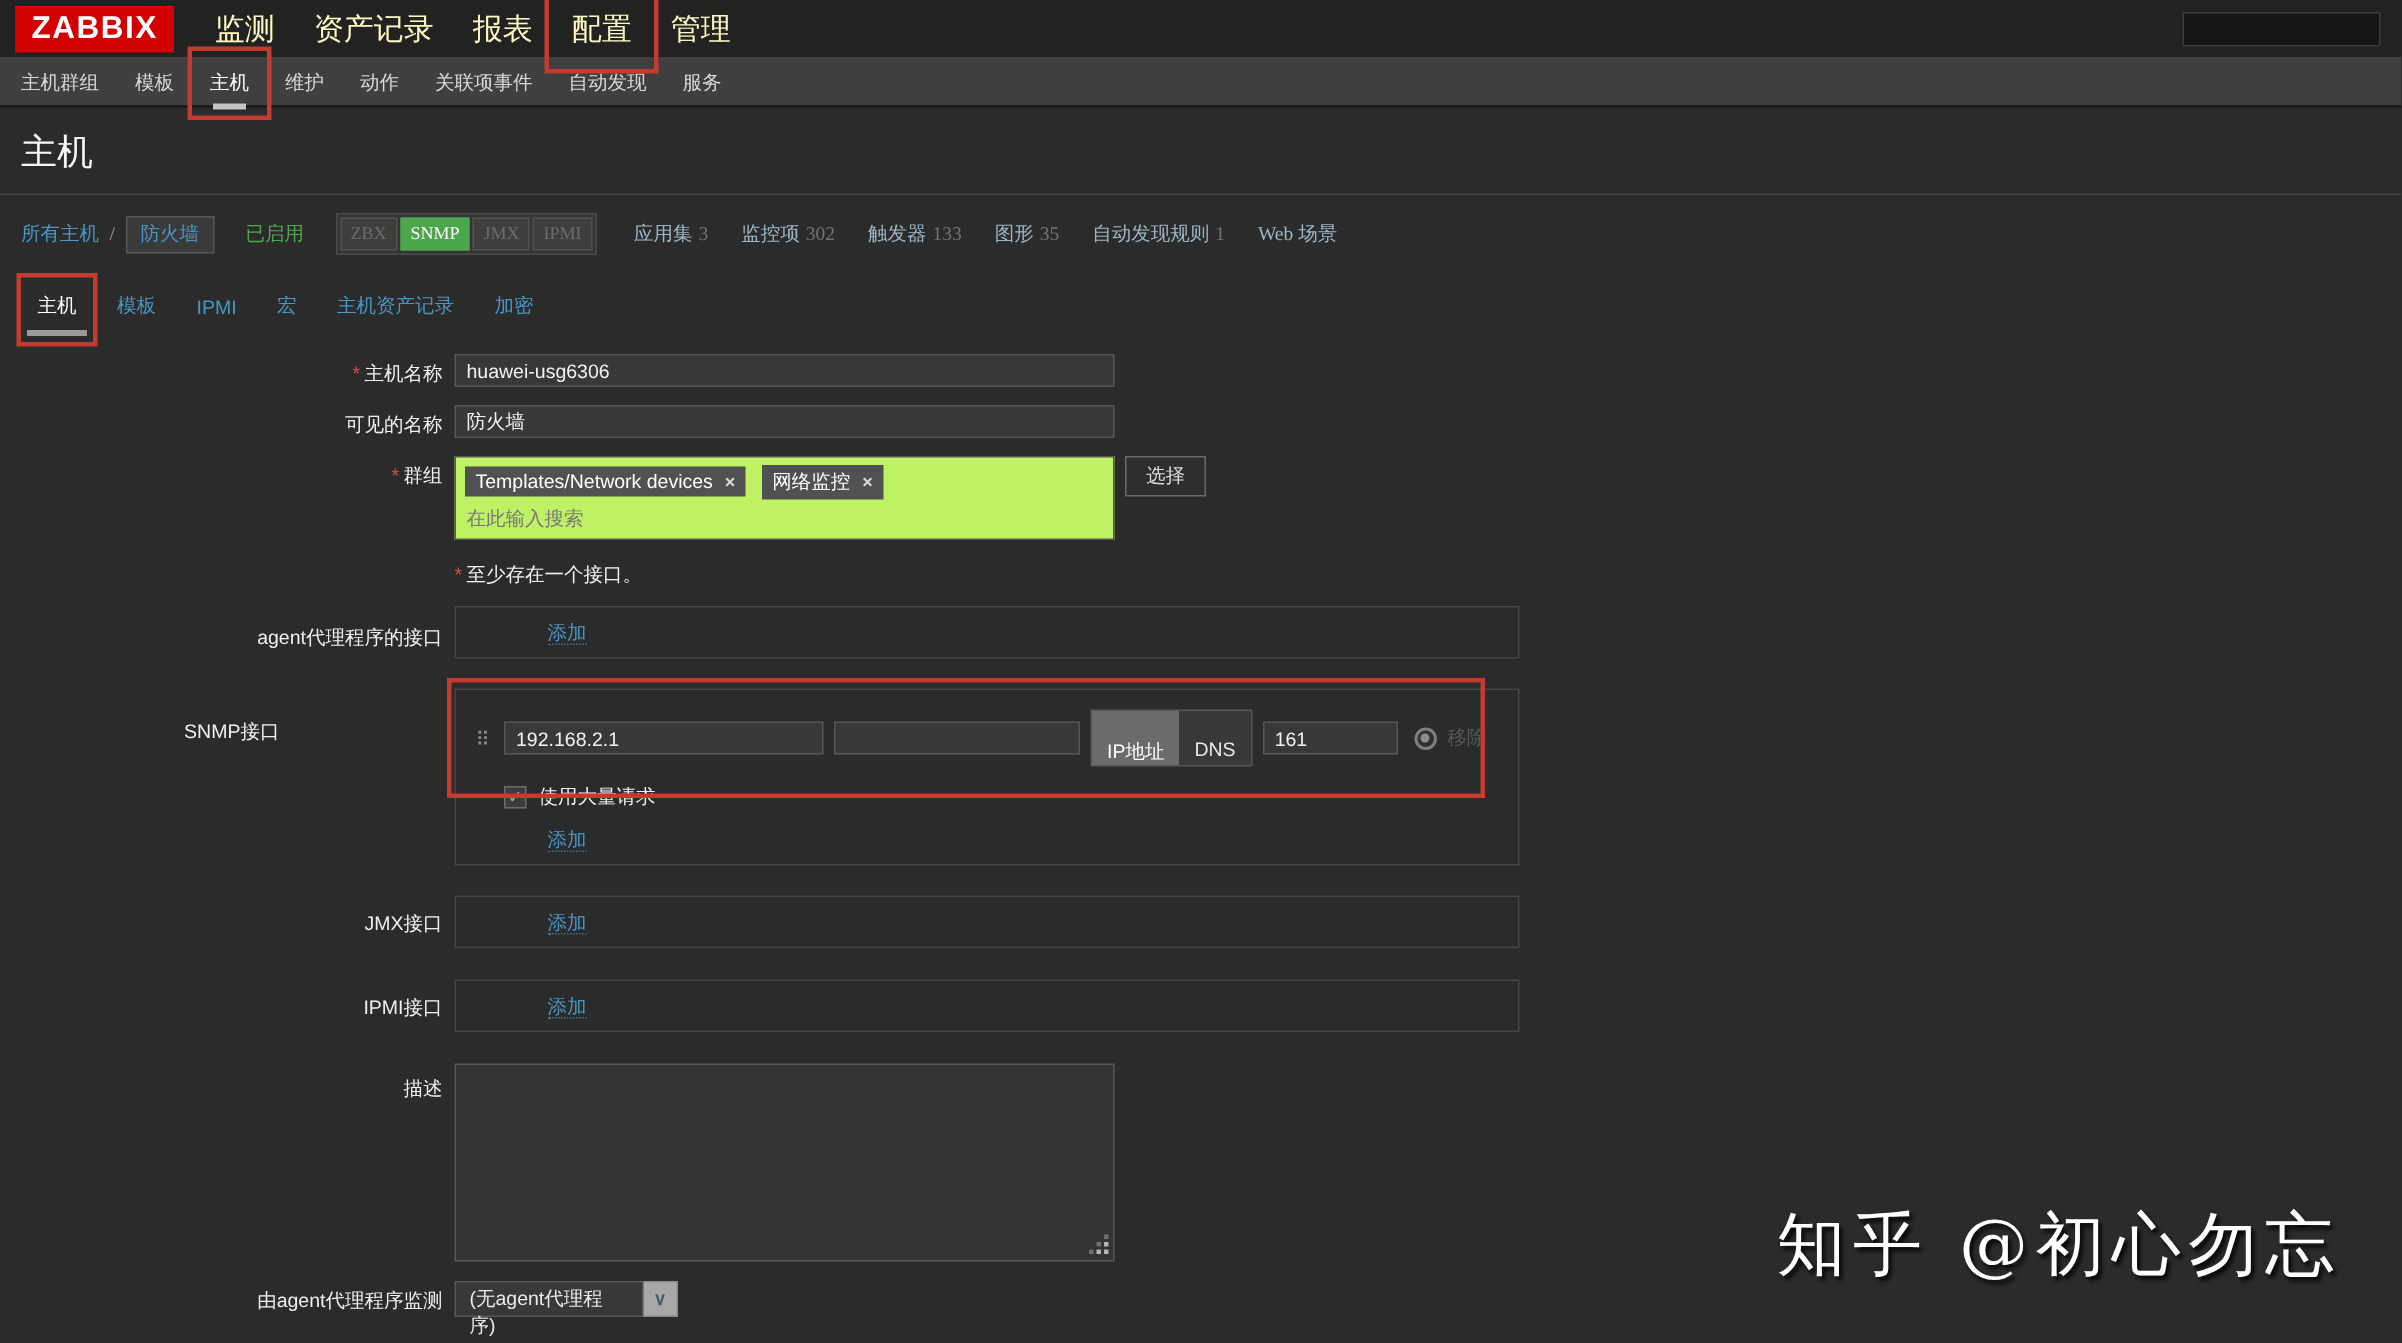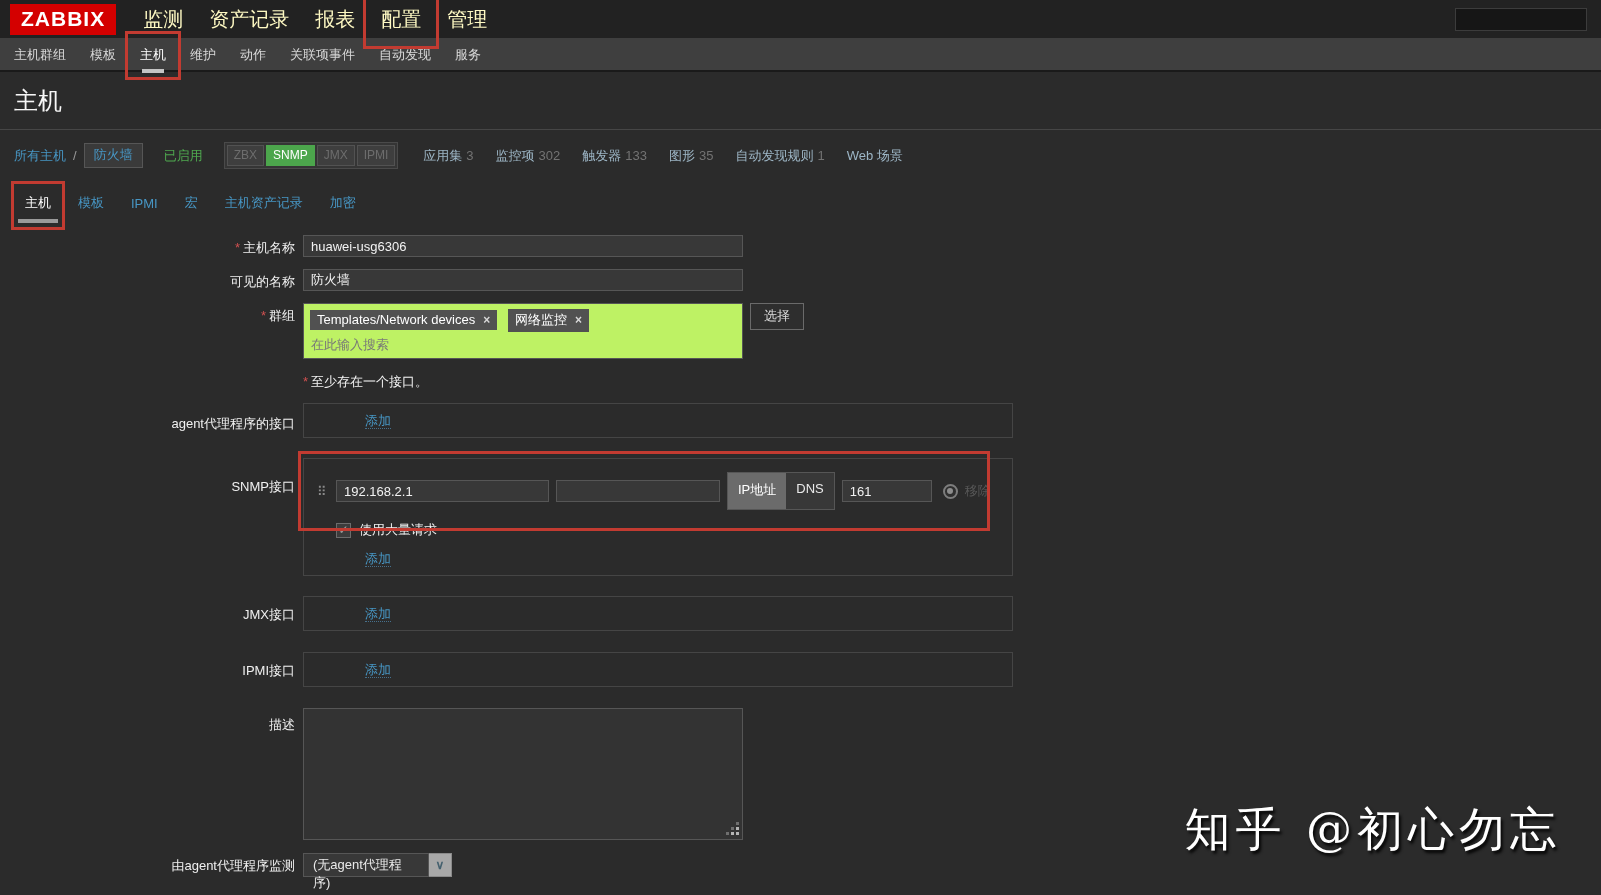--- a/index.html
+++ b/index.html
@@ -24,21 +24,21 @@
   .rframe { position:absolute; border:3px solid #c23b31; pointer-events:none; z-index:9; }
   .rf-config { left:-5px; right:-5px; top:-7px; bottom:-7px; }
   .rf-subhost { left:-3px; right:-3px; top:-5px; bottom:-7px; }
   .rf-tabhost { left:-3px; right:-3px; top:-5px; bottom:-9px; }
   .rf-snmp { left:-6px; top:-8px; width:692px; height:80px; }
   
   .content { padding:0 0 0 14px; }
   h1.page-title { font-size:24px; font-weight:normal; color:#f7f7f7; padding:13px 0 12px; }
   .title-divider { height:1px; background:#464646; margin-left:-14px; }
   
-  .crumb-row { display:flex; align-items:center; margin-top:12px; gap:15px; }
+  .crumb-row { display:flex; align-items:center; margin-top:12px; gap:15px;font-family:Liberation Serif, serif; }
   .crumb-group { display:flex; align-items:center; gap:7px; }
   a.link { color:#4796c4; text-decoration:none; cursor:pointer; }
   .crumb-sep { color:#9a9a9a; }
   .crumb-current { border:1px solid #565656; background:#3a3a3a; color:#4796c4; padding:2px 9px 3px; cursor:pointer; }
   .status-enabled { color:#4fa84f; margin-left:6px; }
   .badge-group { display:flex; gap:2px; background:#353535; border:1px solid #4a4a4a; padding:2px; margin-left:6px; }
   .badge { font-size:12px; padding:2px 6px 3px; color:#6d6d6d; border:1px solid #525252; background:#3e3e3e; }
   .badge.on { background:#4ca64c; border-color:#4ca64c; color:#fff; }
   .entity-links { display:flex; gap:22px; margin-left:10px; }
   .entity-link { color:#9db6c6; cursor:pointer; }
@@ -67,21 +67,21 @@
   
   .iface-box { width:710px; border:1px solid #454545; padding:9px 13px 8px; }
   .iface-cols { color:#737373; margin:2px 0 10px; }
   .add-link { color:#4796c4; border-bottom:1px dotted #46708c; display:inline-block; line-height:15px; cursor:pointer;margin-left:48px; }
   
   .snmp-box { position:relative; }
   .snmp-row { display:flex; align-items:center; gap:7px; margin-top:4px; }
   .drag-handle { color:#8a8a8a; font-size:13px; width:12px; cursor:grab; }
   .w-ip { width:213px; } .w-dns { width:164px; } .w-port { width:90px; }
   .toggle { display:flex; border:1px solid #565656; }
-  .toggle-opt { padding:8px 10px 3px; background:#383838; color:#e9e9e9; height:36px; cursor:pointer; }
+  .toggle-opt { padding:18px 10px 3px; background:#383838; color:#e9e9e9; height:36px; cursor:pointer; }
   .toggle-opt.sel { background:#6b6b6b; color:#fff; }
   .radio { width:15px; height:15px; border-radius:50%; border:2px solid #7d7d7d; background:#2f2f2f; display:flex; align-items:center; justify-content:center; margin-left:4px; cursor:pointer; }
   .radio-dot { width:6px; height:6px; border-radius:50%; background:#8d8d8d; }
   .remove-link { color:#585858; cursor:pointer; }
   .bulk-row { display:flex; align-items:center; gap:8px; margin:11px 0 12px 19px; }
   .checkbox { width:15px; height:15px; background:#3c3c3c; border:1px solid #6c6c6c; color:#a0a0a0; font-size:12px; line-height:13px; text-align:center; cursor:pointer; }
   
   .desc-wrap { position:relative; }
   textarea.desc { width:440px; height:132px; background:#333; border:1px solid #565656; color:#f2f2f2; font-family:inherit; font-size:13px; padding:5px 7px; resize:none; display:block; }
   .resize-dots { position:absolute; right:4px; bottom:5px; width:3px; height:3px; background:#b5b5b5;
@@ -210,21 +210,21 @@
     </div>
 
     <div class="frow" style="margin-bottom:20px;">
       <div class="flabel" style="padding-top:12px;">agent代理程序的接口</div>
       <div class="iface-box">
         <a class="add-link">添加</a>
       </div>
     </div>
 
     <div class="frow" style="margin-bottom:20px;">
-      <div class="flabel" style="padding-top:20px;">SNMP接口</div>
+      <div class="flabel" style="padding-top:20px;text-align:center;">SNMP接口</div>
       <div class="iface-box snmp-box">
         <div class="snmp-row">
           <span class="drag-handle">⠿</span>
           <input class="tinput w-ip" value="192.168.2.1" style="">
           <input class="tinput w-dns" value="" style="">
           <div class="toggle">
             <span class="toggle-opt sel">IP地址</span>
             <span class="toggle-opt">DNS</span>
           </div>
           <input class="tinput w-port" value="161" style="">

